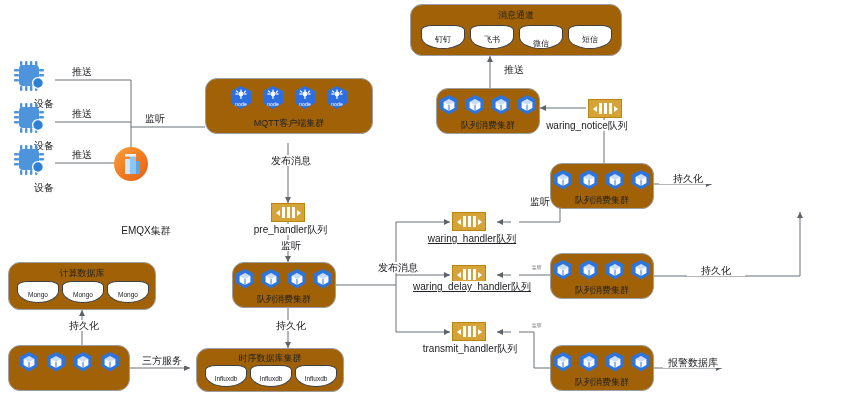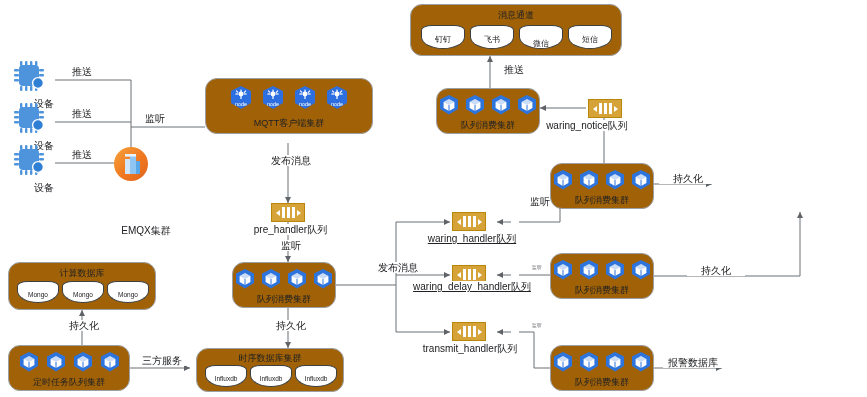--- a/index.html
+++ b/index.html
@@ -351,21 +351,20 @@
           <path d="M11 5 L16.4 8 L11 11 L5.6 8 Z" fill="#2d74dd" opacity=".25"></path>
           <path d="M11 11 L11 17" stroke="#2d74dd" stroke-width="1" fill="none"></path>
         </svg>
       <svg class="tri" viewBox="0 0 22 22">
           <path d="M11 1 L20 5.5 L20 15 L11 20.5 L2 15 L2 5.5 Z" fill="#2d74dd"></path>
           <path d="M11 5 L16.4 8 L16.4 14 L11 17 L5.6 14 L5.6 8 Z" fill="#fff"></path>
           <path d="M11 5 L16.4 8 L11 11 L5.6 8 Z" fill="#2d74dd" opacity=".25"></path>
           <path d="M11 11 L11 17" stroke="#2d74dd" stroke-width="1" fill="none"></path>
         </svg>
     </div>
-    <div class="grp-title" style="top:30px;">定时任务队列集群</div>
   </div>
 
   <div class="lbl" style="left:131px;top:355px;width:58px;">三方服务</div>
   <div class="lbl" style="left:365px;top:262px;width:62px;">发布消息</div>
 
   <div class="node" style="left:452px;top:212px;width:34px;height:19px;">
     <div class="queue" style="left:0;top:0;">
       <span class="ar arl"></span>
         <i></i>
         <i></i>

